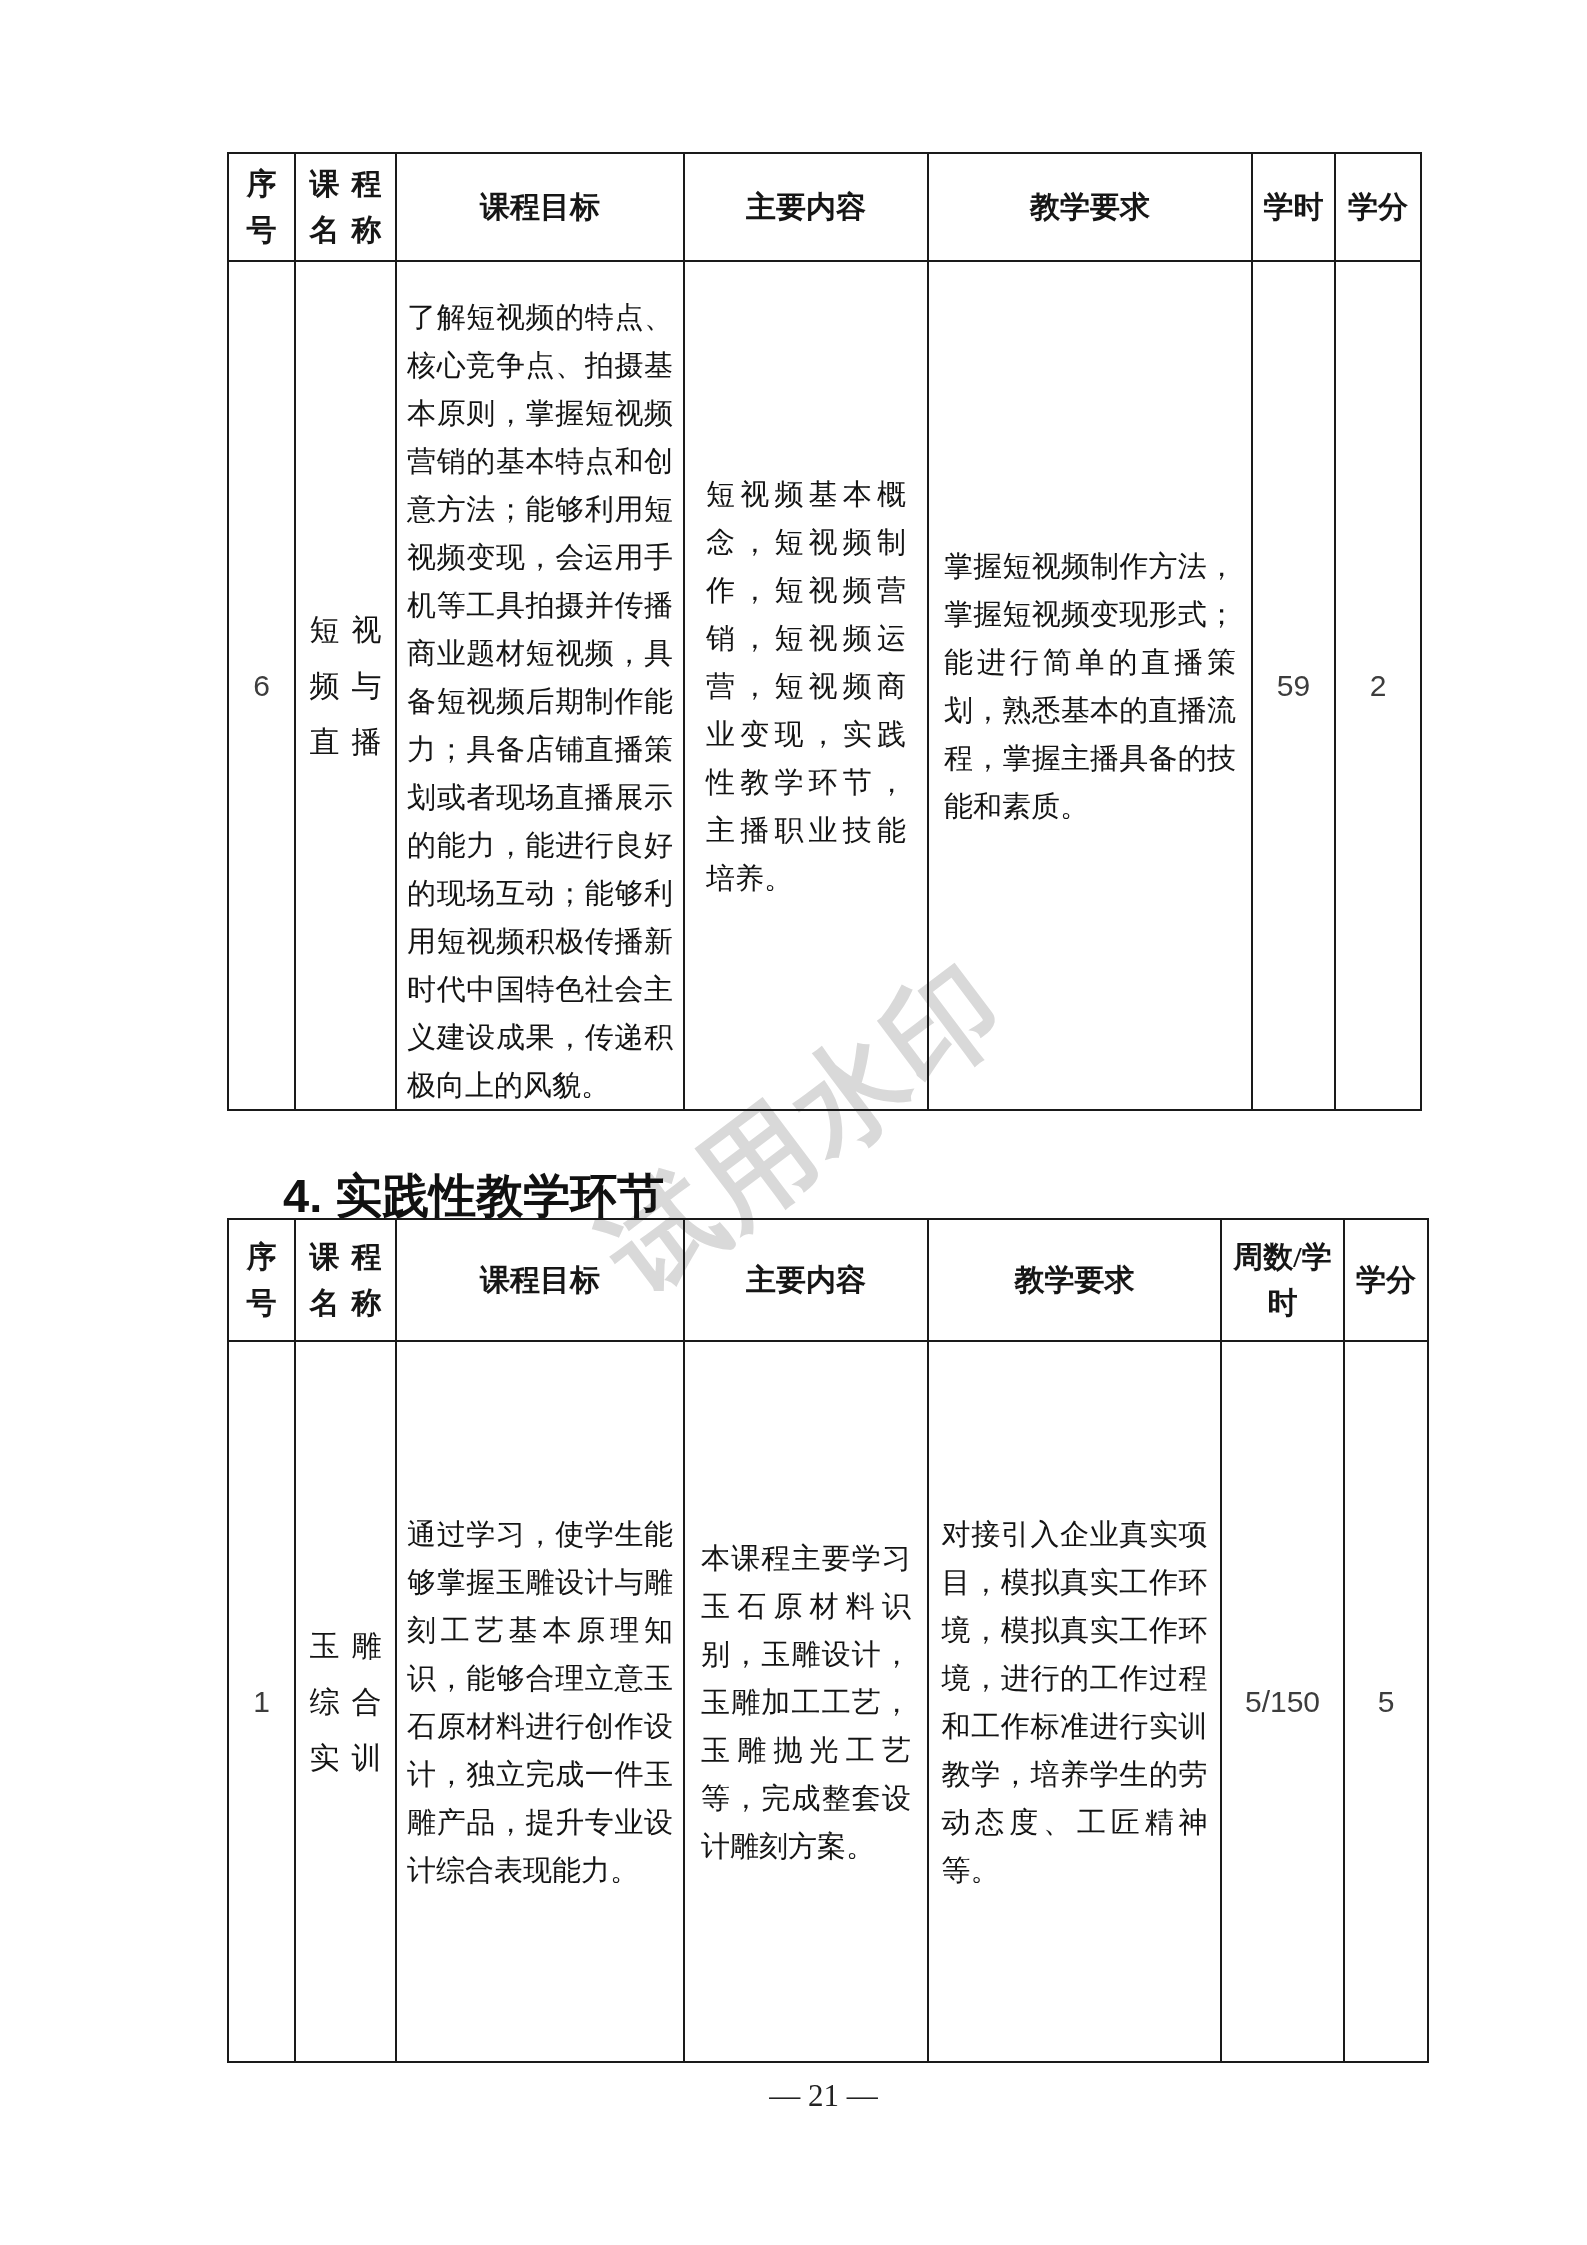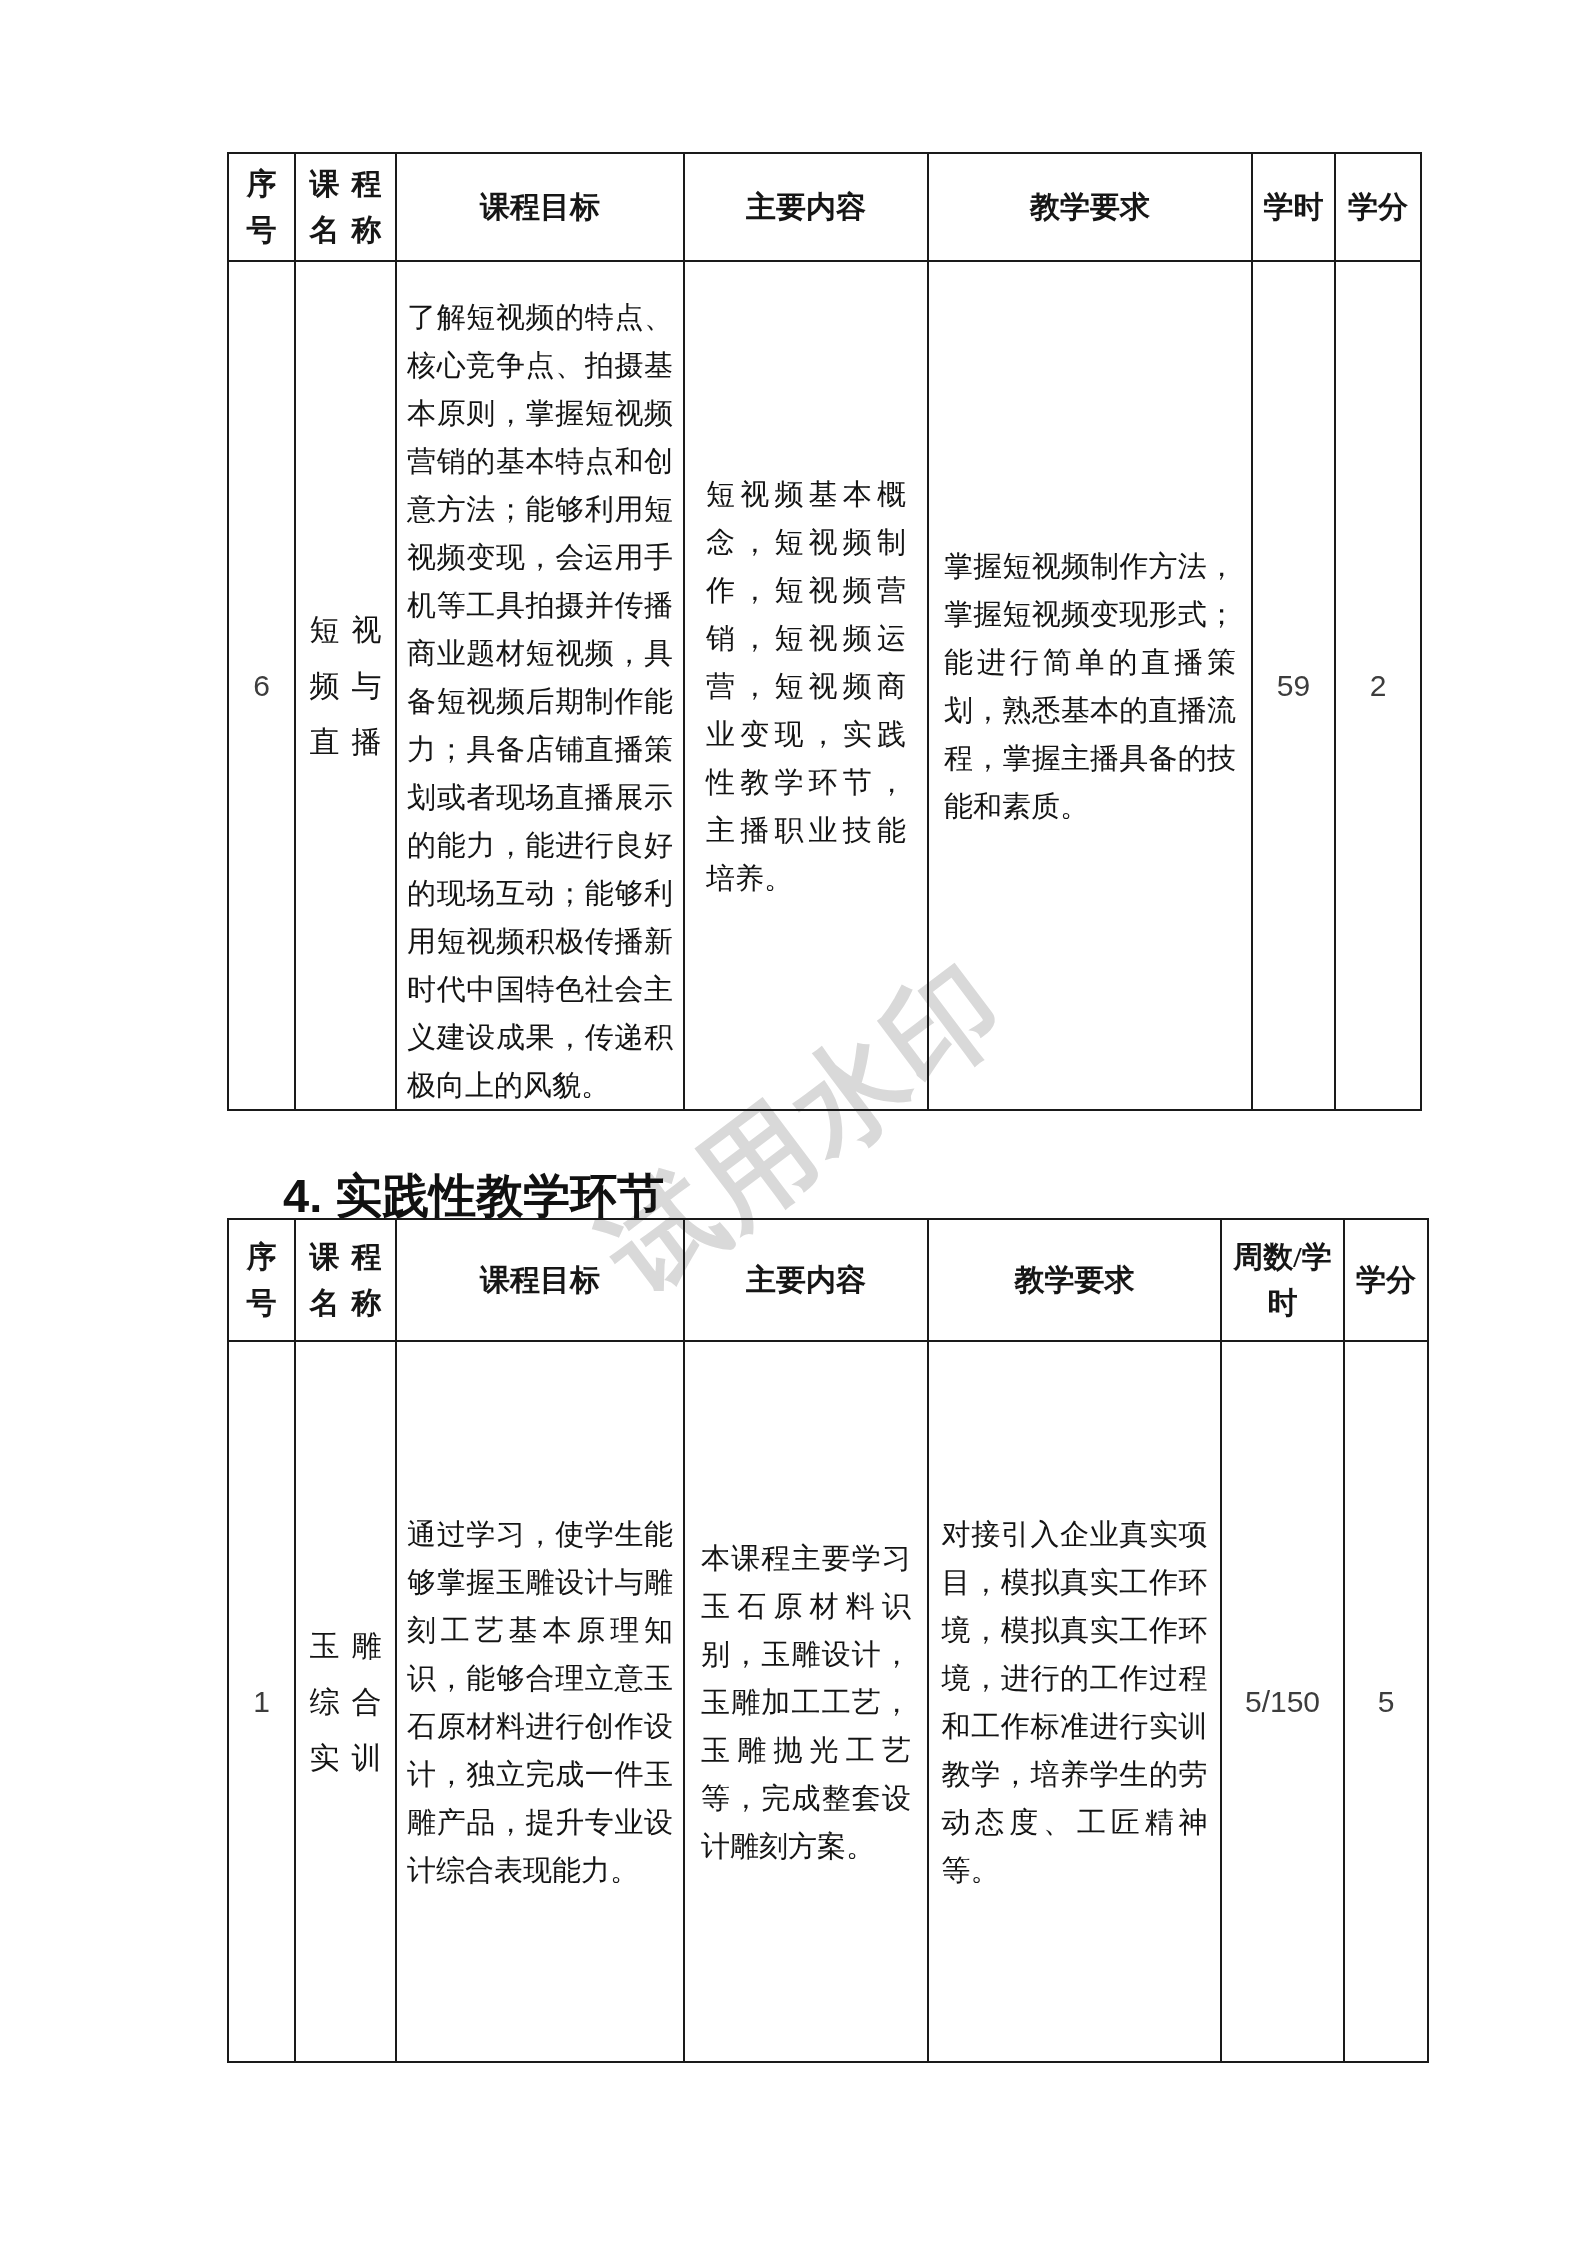--- a/index.html
+++ b/index.html
@@ -221,14 +221,15 @@
           </td>
         <td>
             <div class="btxt req2">对接引入企业真实项目，模拟真实工作环境，模拟真实工作环境，进行的工作过程和工作标准进行实训教学，培养学生的劳动态度、工匠精神等。</div>
           </td>
         <td class="num">5/150</td>
         <td class="num">5</td>
       </tr>
     </tbody>
   </table>
 
+  <div class="page-number">— 21 —</div>
 
 </div>
 
 </body></html>

